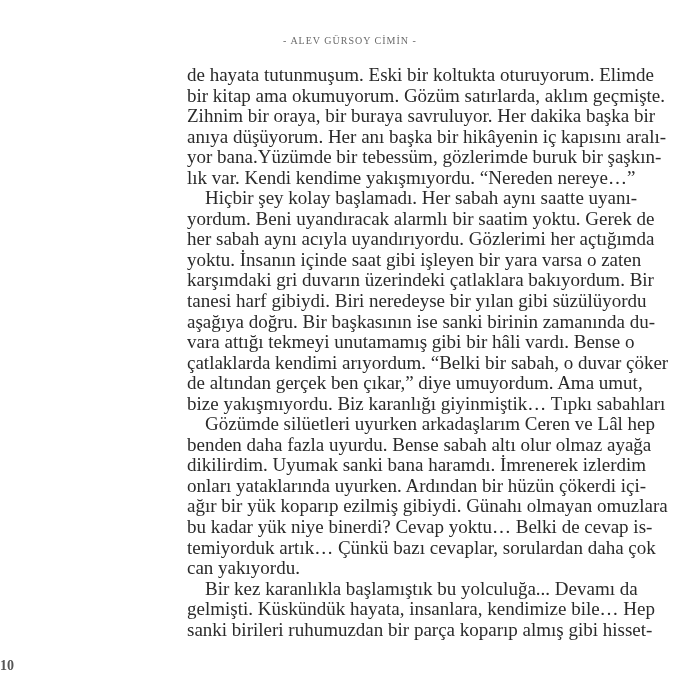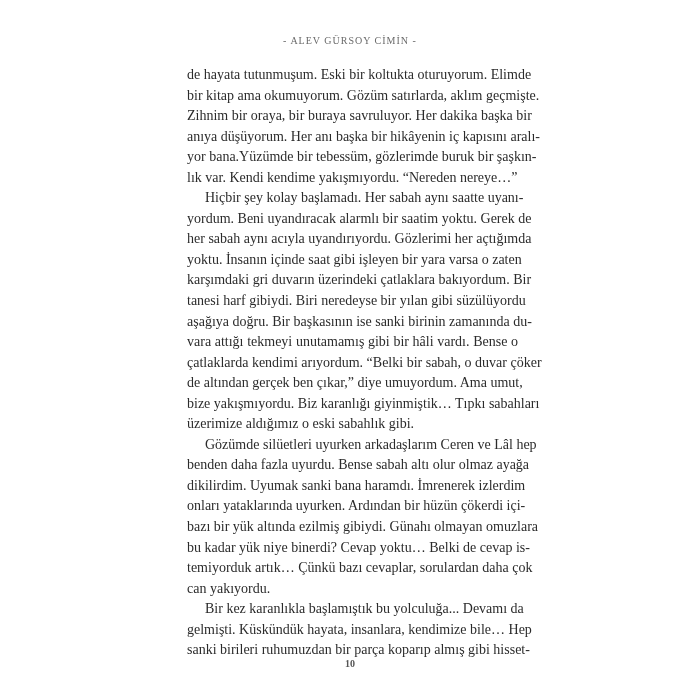--- a/index.html
+++ b/index.html
@@ -23,21 +23,21 @@
     text-align: center;
     font-size: 10px;
     letter-spacing: 1px;
     color: #6a6a6a;
   }
   .text-block {
     position: absolute;
     top: 65px;
     left: 187px;
     width: 331px;
-    font-size: 14px;
+    font-size: 19px;
     line-height: 20.55px;
     text-align: justify;
   }
   .line {
     display: block;
     height: 20.55px;
     white-space: nowrap;
     text-align: justify;
     text-align-last: justify;
     overflow: visible;
@@ -46,22 +46,21 @@
     text-align-last: left;
   }
   .line.indent {
     padding-left: 18px;
   }
   .page-number {
     position: absolute;
     top: 658px;
     left: 0;
     width: 700px;
-    text-align: center;
-    font-size: 10px;
+    font-size: 14px;
     color: #555555;
     font-weight: bold;
   }
 </style>
 </head>
 <body>
 
 <div class="running-head">- ALEV GÜRSOY CİMİN -</div>
 
 <div class="text-block">
@@ -80,29 +79,28 @@
     <span class="line">yordum. Beni uyandıracak alarmlı bir saatim yoktu. Gerek de</span>
     <span class="line">her sabah aynı acıyla uyandırıyordu. Gözlerimi her açtığımda</span>
     <span class="line">yoktu. İnsanın içinde saat gibi işleyen bir yara varsa o zaten</span>
     <span class="line">karşımdaki gri duvarın üzerindeki çatlaklara bakıyordum. Bir</span>
     <span class="line">tanesi harf gibiydi. Biri neredeyse bir yılan gibi süzülüyordu</span>
     <span class="line">aşağıya doğru. Bir başkasının ise sanki birinin zamanında du-</span>
     <span class="line">vara attığı tekmeyi unutamamış gibi bir hâli vardı. Bense o</span>
     <span class="line">çatlaklarda kendimi arıyordum. “Belki bir sabah, o duvar çöker</span>
     <span class="line">de altından gerçek ben çıkar,” diye umuyordum. Ama umut,</span>
     <span class="line">bize yakışmıyordu. Biz karanlığı giyinmiştik… Tıpkı sabahları</span>
-    <span class="line last">üzerimize aldığımız o eski sabahlık gibi.</span>
   </div>
 
   <div>
     <span class="line indent">Gözümde silüetleri uyurken arkadaşlarım Ceren ve Lâl hep</span>
     <span class="line">benden daha fazla uyurdu. Bense sabah altı olur olmaz ayağa</span>
     <span class="line">dikilirdim. Uyumak sanki bana haramdı. İmrenerek izlerdim</span>
     <span class="line">onları yataklarında uyurken. Ardından bir hüzün çökerdi içi-</span>
-    <span class="line">bazı bir yük altında ezilmiş gibiydi. Günahı olmayan omuzlara</span>
+    <span class="line">ağır bir yük koparıp ezilmiş gibiydi. Günahı olmayan omuzlara</span>
     <span class="line">bu kadar yük niye binerdi? Cevap yoktu… Belki de cevap is-</span>
     <span class="line">temiyorduk artık… Çünkü bazı cevaplar, sorulardan daha çok</span>
     <span class="line last">can yakıyordu.</span>
   </div>
 
   <div>
     <span class="line indent">Bir kez karanlıkla başlamıştık bu yolculuğa... Devamı da</span>
     <span class="line">gelmişti. Küskündük hayata, insanlara, kendimize bile… Hep</span>
     <span class="line">sanki birileri ruhumuzdan bir parça koparıp almış gibi hisset-</span>
   </div>

